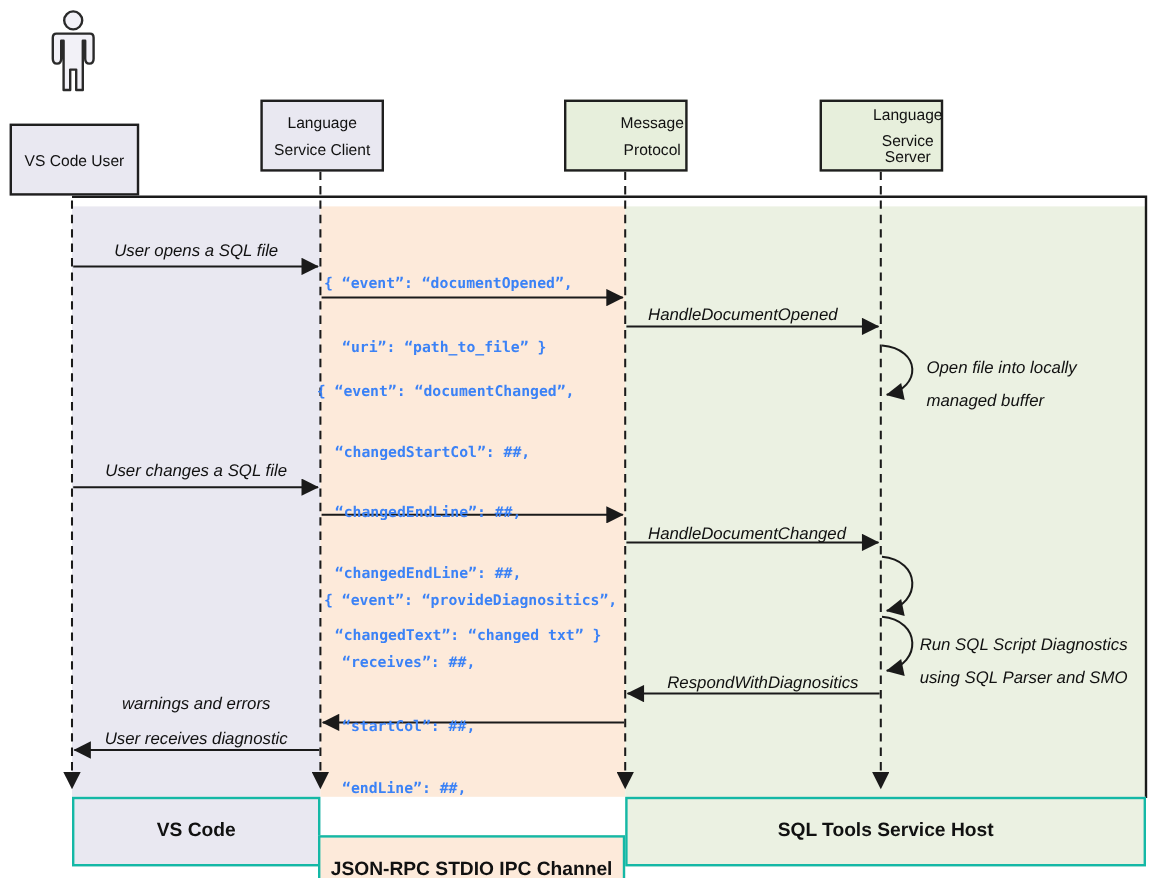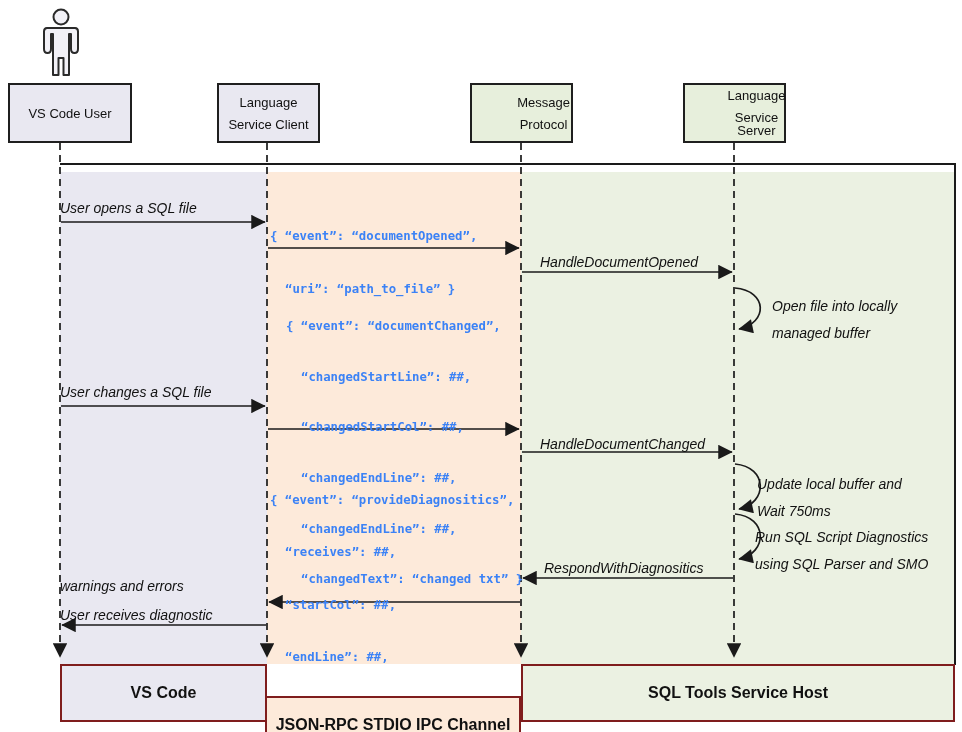--- a/index.html
+++ b/index.html
@@ -20,39 +20,39 @@
     border:2px solid #1f1f1f;display:flex;flex-direction:column;
     align-items:center;justify-content:center;gap:9px;
     font-size:13px;line-height:13px;z-index:4;text-align:center;
   }
   .actor.lav{background:#e9e8f1;}
   .actor.grn{background:#e7efdc;padding-left:44px;}
 
   
   .fbox{
     position:absolute;top:664px;height:58px;box-sizing:border-box;
-    border:2px solid #7f1d1d;display:flex;align-items:center;justify-content:center;
+    border:2px solid #14b8a6;display:flex;align-items:center;justify-content:center;
     font-size:16px;font-weight:bold;z-index:4;
   }
   .f-vscode{left:60px;width:207px;background:#e9e8f1;}
   .f-ipc{left:267px;width:256px;background:#fdeada;margin-left:-2px;margin-top:32px;}
   .f-host{left:521px;width:434px;background:#ebf1e2;}
 
   
   .overlay{position:absolute;left:0;top:0;z-index:2;}
   .life{stroke:#1a1a1a;stroke-width:1.7;fill:none;stroke-dasharray:7 5;}
   .arrow{stroke:#1a1a1a;stroke-width:1.7;fill:none;}
   .frame{stroke:#1a1a1a;stroke-width:2;fill:none;}
 
   
   .lbl{
     position:absolute;z-index:3;font-style:italic;font-size:14px;
     line-height:18px;white-space:nowrap;color:#111;
   }
-  .center{}
+  .center{text-align:center;}
   .note{line-height:27px;}
 
   
   .payload{position:absolute;z-index:3;font-family:"DejaVu Sans Mono",monospace;
     font-weight:bold;font-size:12.3px;color:#3b82f6;white-space:pre;}
   .pl{height:25px;}
   .ind{padding-left:15px;}
   .lh23 .pl{height:22.7px;}
   .lh24 .pl{height:24.4px;}
 
@@ -65,21 +65,21 @@
 
   <div class="lane lane-user"></div>
   <div class="lane lane-ipc"></div>
   <div class="lane lane-host"></div>
 
   <svg class="person" width="42" height="72" viewBox="0 0 42 72">
     <circle cx="21" cy="11" r="7.5" fill="#f2f1f7" stroke="#2a2a2a" stroke-width="2"></circle>
     <path d="M7,22 L35,22 Q38,22 38,25.5 L38,43 Q38,47 34.5,47 Q31,47 31,43 L31,28 L29,28 L29,50 L29,69 L23.5,69 L23.5,52 L18.5,52 L18.5,69 L13,69 L13,50 L13,28 L11,28 L11,43 Q11,47 7.5,47 Q4,47 4,43 L4,25.5 Q4,22 7,22 Z" fill="#f2f1f7" stroke="#2a2a2a" stroke-width="2" stroke-linejoin="round"></path>
   </svg>
 
-  <div class="actor lav" style="left:8px;width:124px;">
+  <div class="actor lav" style="left:8px;width:108px;margin-top:20px;">
     <div>VS Code User</div>
   </div>
   <div class="actor lav" style="left:217px;width:103px;">
     <div>Language</div>
     <div>Service Client</div>
   </div>
   <div class="actor grn" style="left:470px;width:103px;">
     <div>Message</div>
     <div>Protocol</div>
   </div>
@@ -114,46 +114,41 @@
 
     <path class="arrow" d="M735,288 C768,291 768,323 739,329" marker-end="url(#ah)"></path>
     <path class="arrow" d="M735,464 C768,467 768,503 739,509" marker-end="url(#ah)"></path>
     <path class="arrow" d="M735,514 C768,517 768,553 739,559" marker-end="url(#ah)"></path>
   </svg>
 
   <div class="lbl center" style="left:60px;width:207px;top:199px;">User opens a SQL file</div>
   <div class="lbl" style="left:540px;top:253px;">HandleDocumentOpened</div>
   <div class="lbl center" style="left:60px;width:207px;top:383px;">User changes a SQL file</div>
   <div class="lbl" style="left:540px;top:435px;">HandleDocumentChanged</div>
-  <div class="lbl" style="left:544px;top:559px;">RespondWithDiagnositics</div>
+  <div class="lbl" style="left:556px;top:559px;">RespondWithDiagnositics</div>
   <div class="lbl center note" style="left:60px;width:207px;top:572px;line-height:29px;">
     <div>warnings and errors</div>
     <div>User receives diagnostic</div>
   </div>
 
   <div class="lbl note" style="left:772px;top:293px;">
     <div>Open file into locally</div>
     <div>managed buffer</div>
-  </div>
-  <div class="lbl note center" style="left:757px;width:192px;top:471px;">
-    <div>Update local buffer and</div>
-    <div>Wait 750ms</div>
   </div>
   <div class="lbl note center" style="left:755px;width:196px;top:524px;">
     <div>Run SQL Script Diagnostics</div>
     <div>using SQL Parser and SMO</div>
   </div>
 
   <div class="payload" style="left:270px;top:201px;">
     <div class="pl">{ “event”: “documentOpened”,</div>
     <div class="pl ind">“uri”: “path_to_file” }</div>
   </div>
-  <div class="payload lh23" style="left:286px;top:291px;">
+  <div class="payload lh23" style="left:264px;top:291px;">
     <div class="pl">{ “event”: “documentChanged”,</div>
-    <div class="pl ind">“changedStartLine”: ##,</div>
     <div class="pl ind">“changedStartCol”: ##,</div>
     <div class="pl ind">“changedEndLine”: ##,</div>
     <div class="pl ind">“changedEndLine”: ##,</div>
     <div class="pl ind">“changedText”: “changed txt” }</div>
   </div>
   <div class="payload lh24" style="left:270px;top:465px;">
     <div class="pl">{ “event”: “provideDiagnositics”,</div>
     <div class="pl ind">“receives”: ##,</div>
     <div class="pl ind">“startCol”: ##,</div>
     <div class="pl ind">“endLine”: ##,</div>

